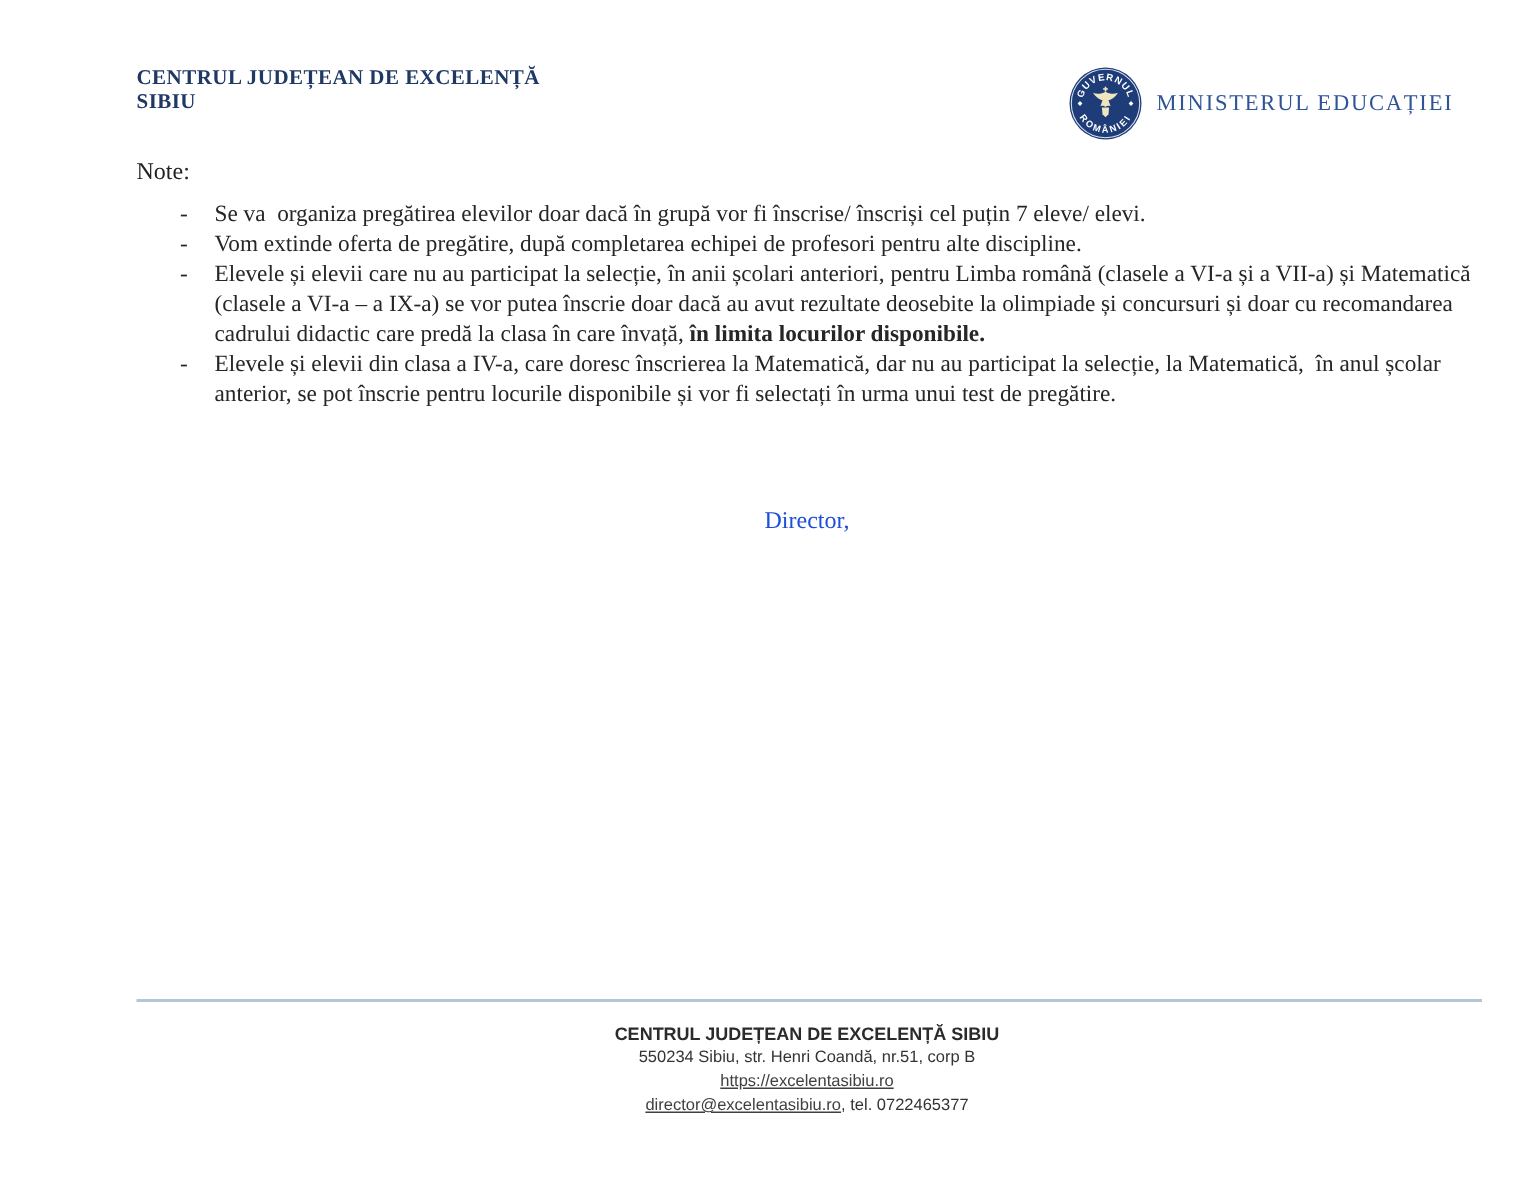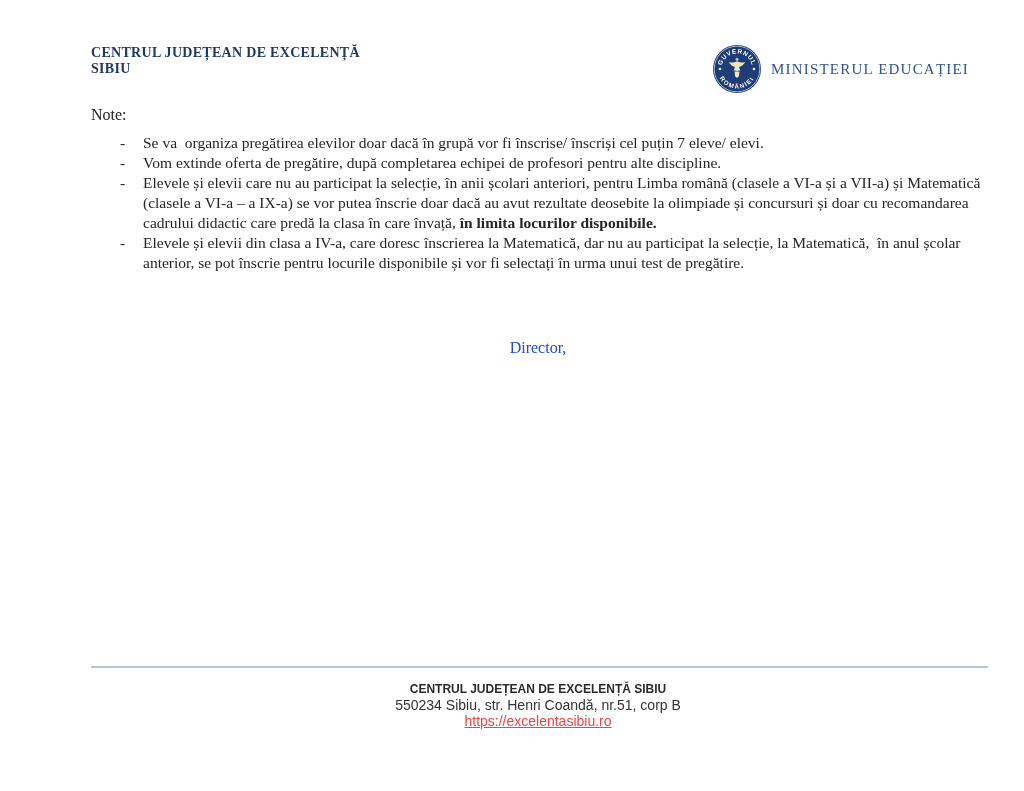--- a/index.html
+++ b/index.html
@@ -49,22 +49,22 @@
   .divider {
     position:absolute; left:91px; top:666px; width:897px; height:2px;
     background:#b3c6d2;
   }
   .footer {
     position:absolute; left:91px; top:681px; width:894px;
     text-align:center; font-family:"Liberation Sans", sans-serif;
     color:#333333;
   }
   .footer-org { font-size:12px; font-weight:bold; line-height:16px; color:#2b2b2b; }
-  .footer-line { font-size:14px; line-height:16px; }
-  .footer a { color:#ef4444; text-decoration:underline; }
+  .footer-line { font-size:11px; line-height:16px; }
+  .footer a { color:#404040; text-decoration:underline; }
 </style>
 </head>
 <body>
 
 <div class="page">
 
   <div class="org-title">CENTRUL JUDEȚEAN DE EXCELENȚĂ SIBIU</div>
 
   <div class="ministry">
     <svg class="seal" viewBox="0 0 50 50">
@@ -116,15 +116,16 @@
   <div class="signature">
     <div class="signature-role">Director,</div>
   </div>
 
   <div class="divider"></div>
 
   <div class="footer">
     <div class="footer-org">CENTRUL JUDEȚEAN DE EXCELENȚĂ SIBIU</div>
     <div class="footer-line">550234 Sibiu, str. Henri Coandă, nr.51, corp B</div>
     <div class="footer-line"><a href="#">https://excelentasibiu.ro</a></div>
+    <div class="footer-line"><a href="#">director@excelentasibiu.ro</a><span>, tel. 0722465377</span></div>
   </div>
 
 </div>
 
 </body></html>

